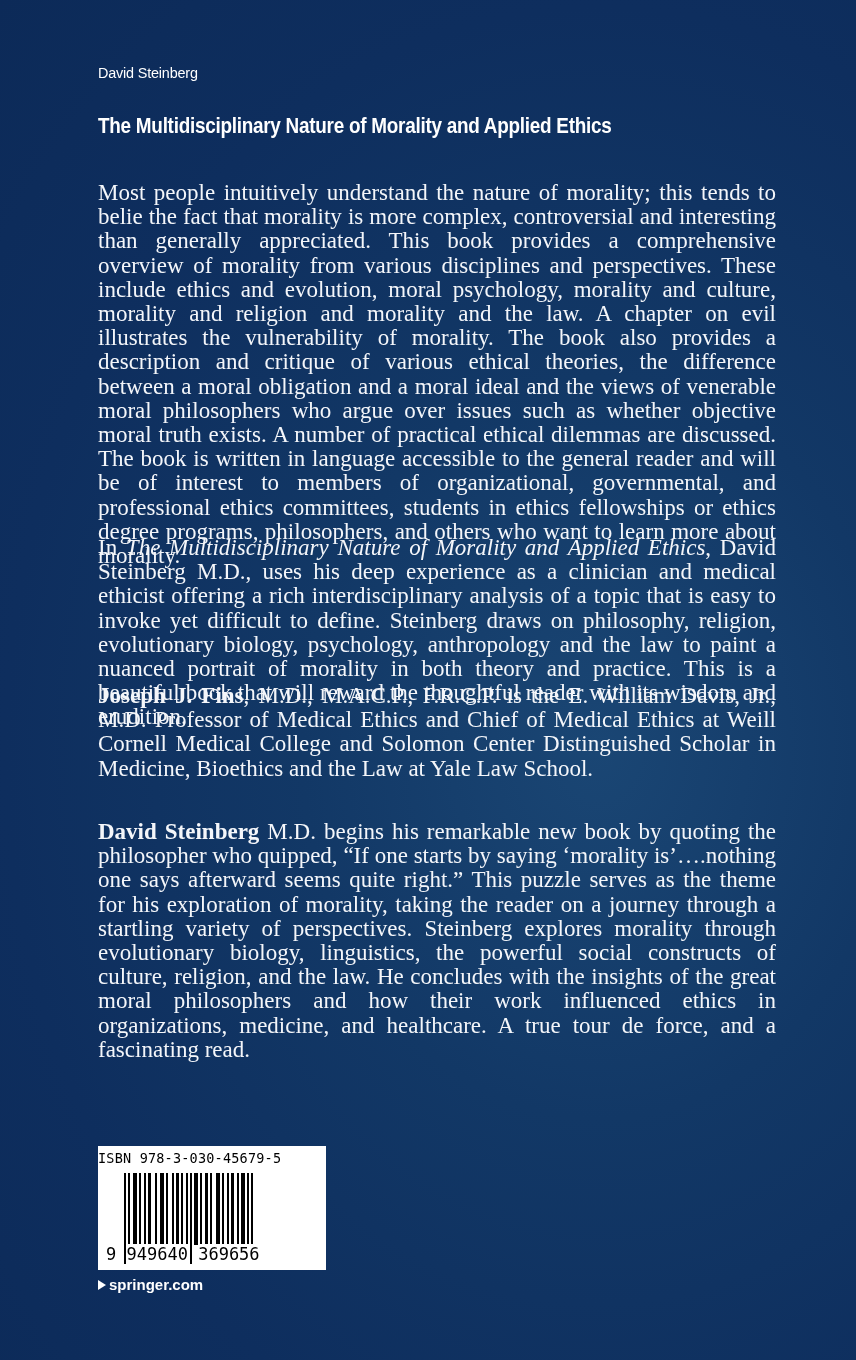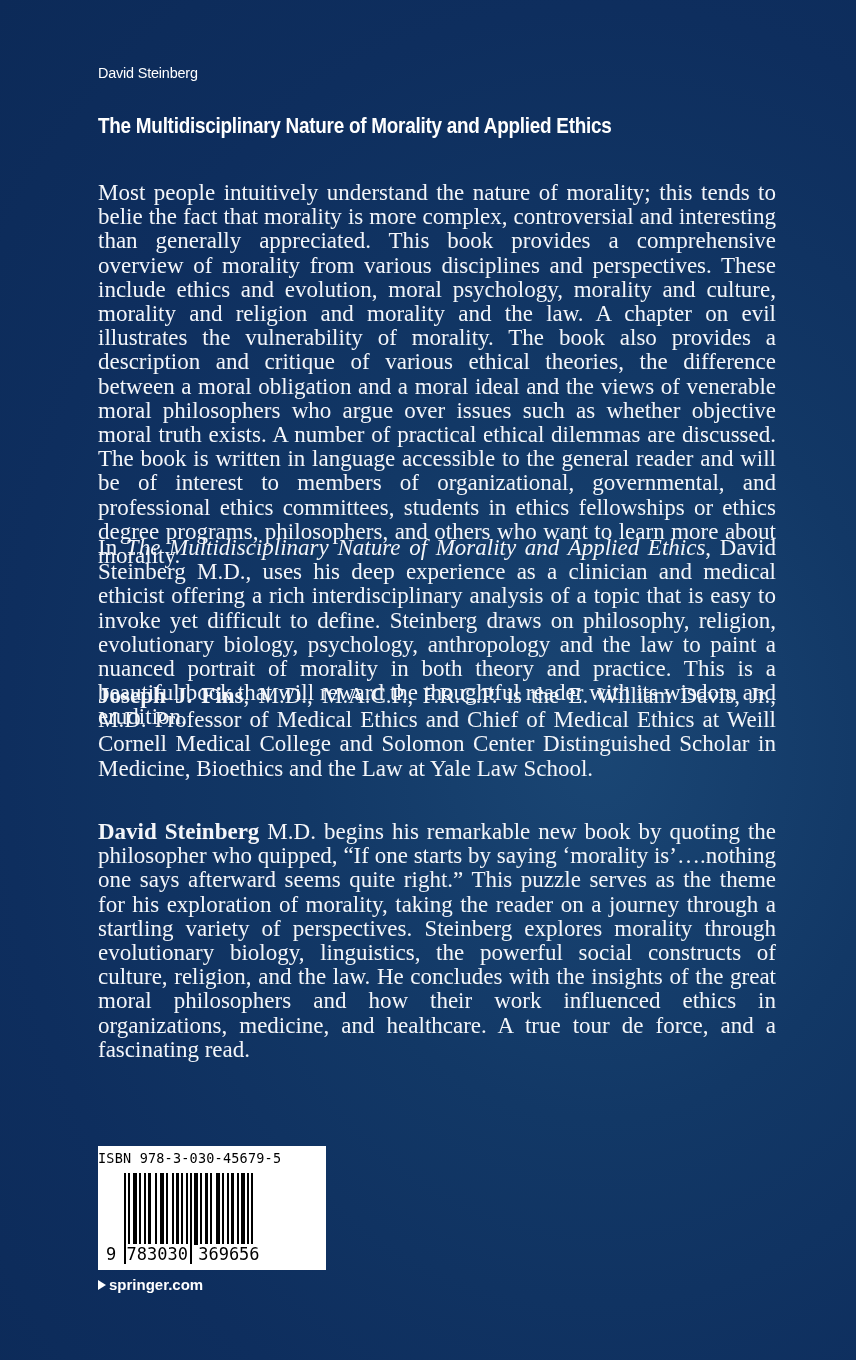--- a/index.html
+++ b/index.html
@@ -135,20 +135,20 @@
       <div class="bar" style="width:3px"></div>
         <div class="gap" style="width:3px"></div>
       <div class="bar" style="width:2px"></div>
         <div class="gap" style="width:2px"></div>
       <div class="bar" style="width:4px"></div>
         <div class="gap" style="width:2px"></div>
       <div class="bar long" style="width:2px"></div>
         <div class="gap" style="width:2px"></div>
       <div class="bar long" style="width:2px"></div>
     </div>
-    <div class="digits"><span>9</span>&nbsp;<span>783030</span>&nbsp;<span>369656</span></div>
+    <div class="digits"><span>9</span>&nbsp;<span>949640</span>&nbsp;<span>369656</span></div>
   </div>
 
   <div class="springer">
     <span class="tri"></span><span>springer.com</span>
   </div>
 
 </div>
 
 </body></html>

